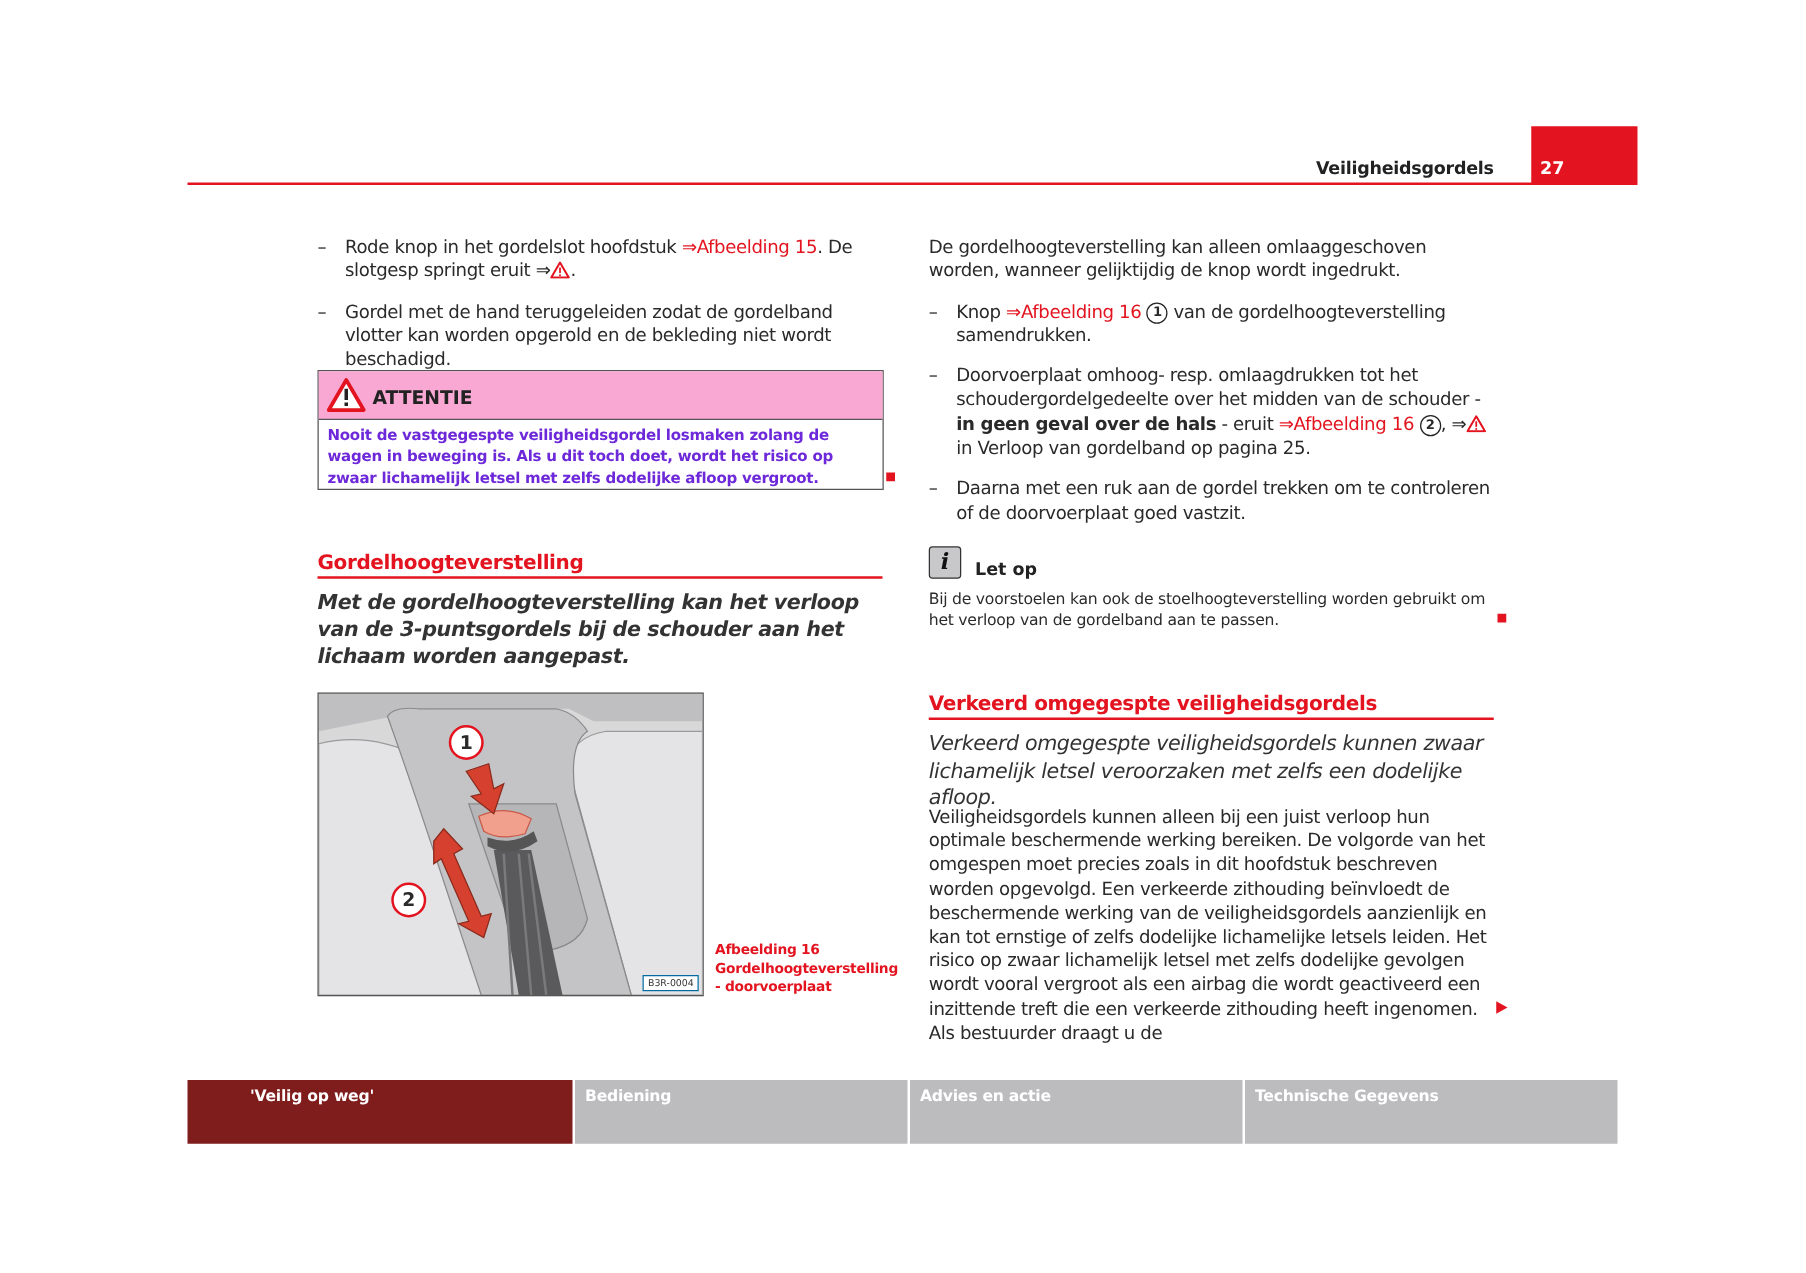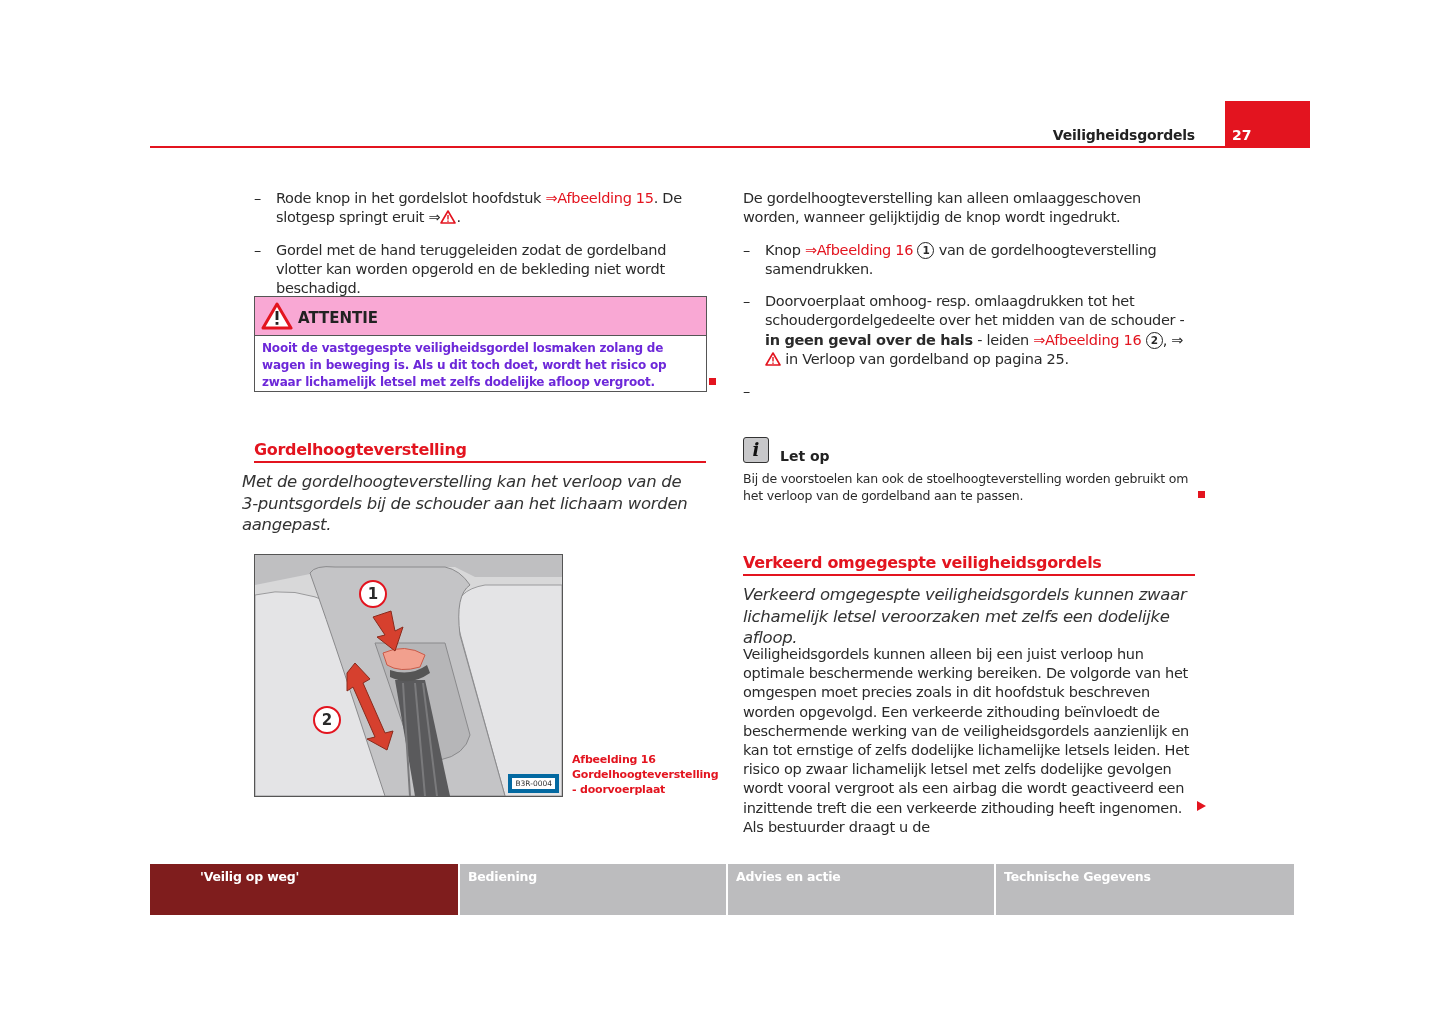--- a/index.html
+++ b/index.html
@@ -30,21 +30,21 @@
   #warn-head svg { position: absolute; left: 6px; top: 5px; }
   #warn-head span { position: absolute; left: 43px; top: 12px; font-size: 15px; font-weight: bold; color: #222; }
   #warn-body { padding: 4px 7px; font-size: 12px; line-height: 17px; font-weight: bold; color: #6d28d9; letter-spacing: -0.2px; }
   .end-sq { width: 7px; height: 7px; background: #e3141f; }
 
   .sec-title { font-size: 16px; font-weight: bold; color: #e3141f; letter-spacing: -0.3px; }
   .sec-line { height: 2px; background: #e3141f; }
   .intro { font-style: italic; font-size: 16.5px; line-height: 21.7px; color: #333; letter-spacing: -0.3px; }
 
   #fig { left: 254px; top: 554px; width: 307px; height: 241px; border: 1px solid #555; background: #d9d9da; overflow: hidden; }
-  #fig-code { right: 3px; bottom: 3px; background: #fff; border: 4px solid #0369a1; font-size: 7.5px; padding: 1px 3px; color: #333; }
+  #fig-code { right: 3px; bottom: 3px; background: #fff; border: 1px solid #0369a1; font-size: 7.5px; padding: 1px 3px; color: #333; }
   #fig-caption { left: 572px; top: 752px; width: 140px; font-size: 11px; line-height: 15px; font-weight: bold; color: #e3141f; letter-spacing: -0.2px; }
 
   
   #right-col { left: 743px; top: 189px; width: 455px; }
   #note-head { left: 743px; top: 437px; }
   #note-text { left: 743px; top: 470px; width: 450px; font-size: 12.5px; line-height: 17px; color: #2a2a2a; letter-spacing: -0.2px; }
   #body-para { left: 743px; top: 645px; width: 455px; font-size: 14.5px; line-height: 19.2px; letter-spacing: -0.3px; }
   #cont-arrow { left: 1197px; top: 801px; width: 0; height: 0; border-top: 5px solid transparent; border-bottom: 5px solid transparent; border-left: 9px solid #e3141f; }
 
   
@@ -84,21 +84,21 @@
       <rect x="14.6" y="20" width="2.8" height="2.8" fill="#222"></rect>
     </svg>
     <span>ATTENTIE</span>
   </div>
   <div id="warn-body">Nooit de vastgegespte veiligheidsgordel losmaken zolang de wagen in beweging is. Als u dit toch doet, wordt het risico op zwaar lichamelijk letsel met zelfs dodelijke afloop vergroot.</div>
 </div>
 <div class="abs end-sq" style="left:709px; top:378px;"></div>
 
 <div class="abs sec-title" style="left:254px; top:440px;">Gordelhoogteverstelling</div>
 <div class="abs sec-line" style="left:254px; top:461px; width:452px;"></div>
-<div class="abs intro" style="left:242px; top:471px; width:455px;">Met de gordelhoogteverstelling kan het verloop van de 3-puntsgordels bij de schouder aan het lichaam worden aangepast.</div>
+<div class="abs intro" style="left:254px; top:471px; width:455px;font-weight:bold;">Met de gordelhoogteverstelling kan het verloop van de 3-puntsgordels bij de schouder aan het lichaam worden aangepast.</div>
 
 <div class="abs" id="fig">
   <svg width="307" height="241" viewBox="0 0 307 241">
     <rect x="0" y="0" width="307" height="241" fill="#d8d8d9"></rect>
     <path d="M0 0 L307 0 L307 22 L220 22 L200 12 L90 12 L0 30 Z" fill="#bfbfc1"></path>
     <path d="M0 40 Q40 30 80 50 L100 100 L130 241 L0 241 Z" fill="#e4e4e6" stroke="#9a9a9c" stroke-width="1"></path>
     <path d="M307 30 L230 30 Q200 35 200 60 L250 241 L307 241 Z" fill="#e4e4e6" stroke="#9a9a9c" stroke-width="1"></path>
     <path d="M55 18 Q60 10 80 12 L190 12 Q205 15 215 30 Q200 40 205 80 L250 241 L130 241 L90 120 Q70 60 55 18 Z" fill="#c4c4c6" stroke="#8a8a8c" stroke-width="1"></path>
     <path d="M120 88 L190 88 L215 180 Q210 200 185 205 L160 205 Z" fill="#b6b6b8" stroke="#8a8a8c" stroke-width="1"></path>
     <path d="M140 125 L170 125 L195 241 L160 241 Z" fill="#5a5a5c"></path>
@@ -115,28 +115,29 @@
 <div class="abs" id="fig-caption">Afbeelding 16  Gordelhoogteverstelling - doorvoerplaat</div>
 
 <div class="abs txt" id="right-col">
   <div style="margin-bottom:13px;">De gordelhoogteverstelling kan alleen omlaaggeschoven worden, wanneer gelijktijdig de knop wordt ingedrukt.</div>
   <div class="bullet" style="margin-bottom:13px;">
     <span class="dash">–</span>
     <span>Knop </span><span class="link">⇒Afbeelding 16</span> <span class="circ">1</span><span> van de gordelhoogteverstelling samendrukken.</span>
   </div>
   <div class="bullet" style="margin-bottom:13px;">
     <span class="dash">–</span>
-    <span>Doorvoerplaat omhoog- resp. omlaagdrukken tot het schoudergordelgedeelte over het midden van de schouder - </span><b>in geen geval over de hals</b><span> - leiden </span><span class="link">⇒Afbeelding 16</span> <span class="circ">2</span><span>, ⇒</span><svg class="tri-svg" width="16" height="14" viewBox="0 0 16 14">
+    <span>Doorvoerplaat omhoog- resp. omlaagdrukken tot het schoudergordelgedeelte over het midden van de schouder - </span><b>in geen geval over de hals</b><span> - eruit </span><span class="link">⇒Afbeelding 16</span> <span class="circ">2</span><span>, ⇒</span><svg class="tri-svg" width="16" height="14" viewBox="0 0 16 14">
         <path d="M8 1 L15 13 L1 13 Z" fill="none" stroke="#e3141f" stroke-width="1.6" stroke-linejoin="round"></path>
         <rect x="7.3" y="5" width="1.4" height="4.5" fill="#e3141f"></rect>
         <rect x="7.3" y="10.5" width="1.4" height="1.4" fill="#e3141f"></rect>
       </svg><span> in Verloop van gordelband op pagina 25.</span>
   </div>
   <div class="bullet">
     <span class="dash">–</span>
+    <span>Daarna met een ruk aan de gordel trekken om te controleren of de doorvoerplaat goed vastzit.</span>
   </div>
 </div>
 
 <div class="abs" id="note-head">
   <div style="position:absolute; left:0; top:0; width:24px; height:24px; border:1.5px solid #333; border-radius:3px; background:#c8c8ca; text-align:center; font-family:'DejaVu Serif', serif; font-weight:bold; font-style:italic; font-size:18px; line-height:24px; color:#111;">i</div>
   <div style="position:absolute; left:37px; top:11px; font-size:14px; font-weight:bold; white-space:nowrap; color:#222;">Let op</div>
 </div>
 <div class="abs" id="note-text">Bij de voorstoelen kan ook de stoelhoogteverstelling worden gebruikt om het verloop van de gordelband aan te passen.</div>
 <div class="abs end-sq" style="left:1198px; top:491px;"></div>
 

